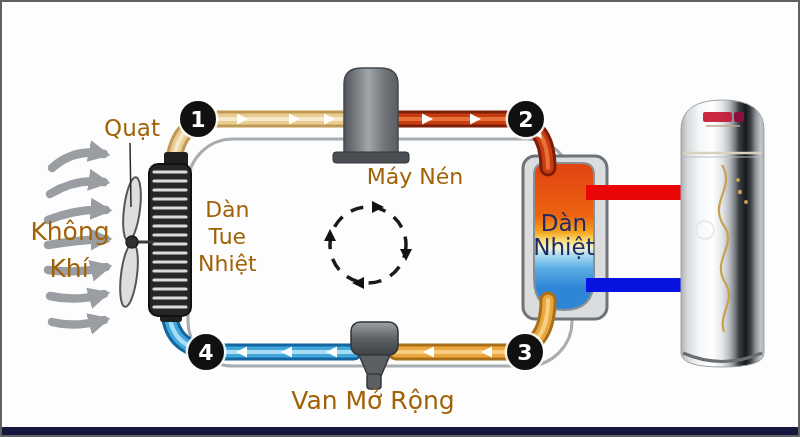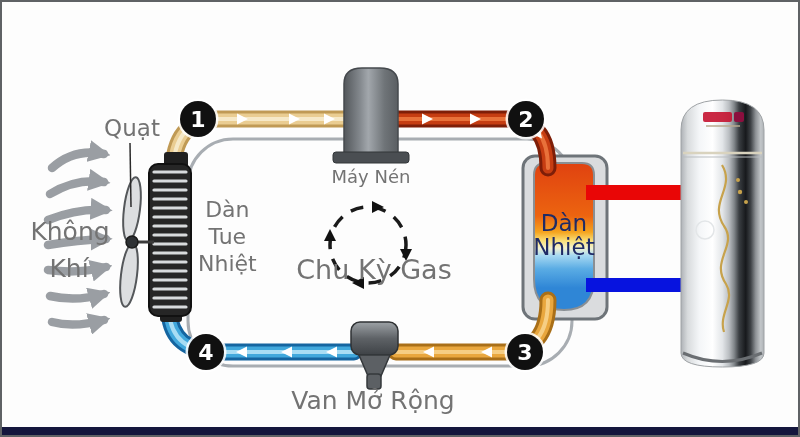--- a/index.html
+++ b/index.html
@@ -5,29 +5,29 @@
 <style>
   html,body{margin:0;padding:0;background:#e9e9e9;}
   .stage{
     position:relative;width:800px;height:437px;box-sizing:border-box;
     background:#FDFDFD;border:2px solid #5F6265;overflow:hidden;
     font-family:"DejaVu Sans", sans-serif;
   }
   .layer-svg{position:absolute;left:0;top:0;z-index:1;}
   .bottom-bar{position:absolute;left:0;right:0;bottom:0;height:8px;background:#14163D;z-index:7;}
   .lbl{
-    position:absolute;z-index:5;color:#737373;white-space:nowrap;
+    position:absolute;z-index:5;color:#a16207;white-space:nowrap;
     transform:translate(-50%,-50%);line-height:1.1;
   }
   .lbl-left{transform:none;}
   .lbl span{display:block;text-align:center;}
   .lbl-fan{font-size:23px;}
   .lbl-air1,.lbl-air2{font-size:25px;}
   .lbl-evap{font-size:22px;line-height:27px;}
-  .lbl-comp{font-size:18px;}
+  .lbl-comp{font-size:22px;margin-left:44px;}
   .lbl-gas{font-size:27px;}
   .lbl-cond{font-size:23px;line-height:24px;color:#1F2B66;text-align:center;}
   .lbl-valve{font-size:25px;}
   .badge{
     position:absolute;z-index:6;width:36px;height:36px;border-radius:50%;
     background:#101010;color:#FFFFFF;display:flex;align-items:center;justify-content:center;
     font-size:22px;font-weight:bold;box-shadow:0 0 0 2.5px rgba(255,255,255,0.85);
   }
 </style>
 </head>
@@ -218,21 +218,20 @@
   <div class="lbl lbl-air1" style="left:68px;top:230px;text-align:center;">Không</div>
   <div class="lbl lbl-air2" style="left:67px;top:267px;text-align:center;">Khí</div>
 
   <div class="lbl lbl-left lbl-evap" style="left:196px;top:194px;">
     <span>Dàn</span>
     <span>Tue</span>
     <span>Nhiệt</span>
   </div>
 
   <div class="lbl lbl-comp" style="left:369px;top:175px;">Máy Nén</div>
-  <div class="lbl lbl-gas" style="left:372px;top:268px;">Chu Kỳ Gas</div>
 
   <div class="lbl lbl-cond" style="left:562px;top:233px;">
     <span>Dàn</span>
     <span>Nhiệt</span>
   </div>
 
   <div class="lbl lbl-valve" style="left:371px;top:399px;text-align:right;">Van Mở Rộng</div>
 
   <div class="bottom-bar"></div>
 </div>

